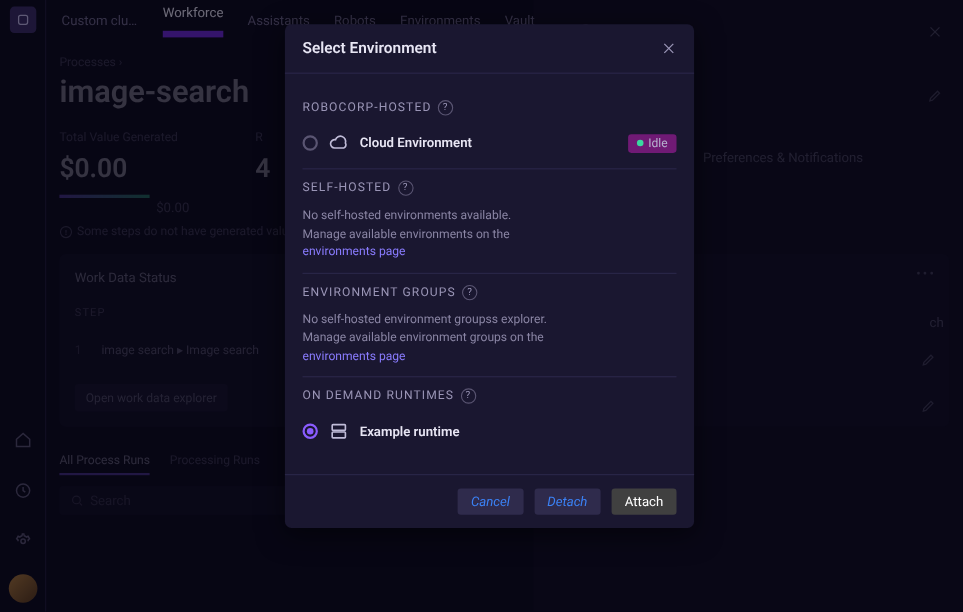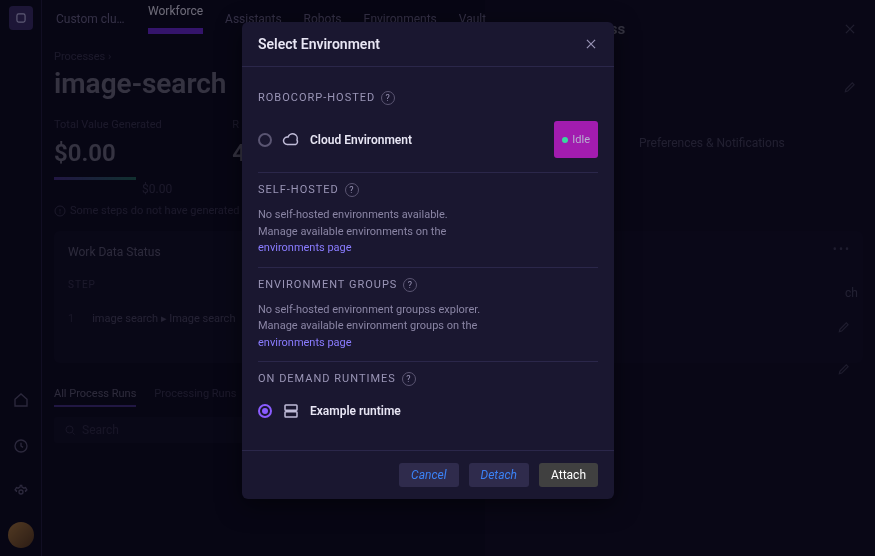--- a/index.html
+++ b/index.html
@@ -38,32 +38,32 @@
     .rp-title { color:#e8e6f4; font-size:15px; font-weight:600; }
     .rp-close { position:absolute; top:22px; right:18px; color:#8a85a4; }
     .rp-edit { position:absolute; top:80px; right:18px; color:#7a7594; }
     .rp-tabs { position:absolute; top:136px; left:154px; color:#8a85a4; font-size:12px; }
     .rp-more { position:absolute; top:242px; right:24px; color:#7a7594; letter-spacing:2px; }
 
     
     .backdrop { position:absolute; inset:0; background:rgba(5,4,16,.55); }
 
     
-    .modal { position:absolute; left:242px; top:22px; width:372px; background:#1a1730; border-radius:6px; box-shadow:0 6px 24px rgba(0,0,0,.5); }
+    .modal { position:absolute; left:259px; top:22px; width:372px; background:#1a1730; border-radius:6px; box-shadow:0 6px 24px rgba(0,0,0,.5); }
     .modal-hd { display:flex; align-items:center; justify-content:space-between; padding:14px 16px; border-bottom:1px solid #2b274a; }
     .modal-title { font-size:14px; color:#e8e6f4; font-weight:600; }
     .modal-body { padding:14px 16px 10px; max-height:410px; }
     .sect { font-size:11px; letter-spacing:1px; color:#9a95b6; margin:10px 0 10px; display:flex; align-items:flex-start; gap:6px; }
     .help-icon { display:inline-flex; width:14px; height:14px; border:1px solid #5a5572; border-radius:50%; align-items:center; justify-content:center; font-size:9px; }
     .envrow { display:flex; align-items:center; gap:10px; padding:6px 0 14px; border-bottom:1px solid #2b274a; margin-bottom:6px; }
     .radio { width:14px; height:14px; border:2px solid #5a5572; border-radius:50%; display:inline-block; position:relative; }
     .radio.checked { border-color:#8a5cff; }
     .radio.checked::after { content:""; position:absolute; inset:2px; border-radius:50%; background:#8a5cff; }
     .envname { color:#e8e6f4; font-size:12px; font-weight:600; }
-    .badge { margin-left:auto; background:#a21caf; color:#b6b2cf; font-size:11px; padding:12px 8px; border-radius:3px; display:flex; align-items:center; gap:4px; }
+    .badge { margin-left:auto; background:#701a75; color:#b6b2cf; font-size:11px; padding:2px 8px; border-radius:3px; display:flex; align-items:center; gap:4px; }
     .badge .dot { width:6px; height:6px; border-radius:50%; background:#3ad8a0; }
     .note { font-size:11px; color:#8a85a4; line-height:1.5; padding-bottom:10px; border-bottom:1px solid #2b274a; margin-bottom:6px; }
     .note a { color:#8a7cff; text-decoration:none; }
     .modal-ft { display:flex; justify-content:flex-end; gap:10px; padding:12px 16px; border-top:1px solid #2b274a; }
     .btn { font-size:12px; padding:5px 12px; border-radius:3px; border:none; cursor:pointer; }
     .btn.ghost { background:#2f2b4c; color:#3b82f6;font-style:italic; }
     .btn.primary { background:#404040; color:#fff; }
     svg { display:block; }
   </style>
 </head>
@@ -125,20 +125,21 @@
         <path d="M12 8v5"></path>
         <circle cx="12" cy="16" r=".5"></circle>
       </svg>
     <span>Some steps do not have generated value d</span>
   </div>
 
   <div class="card">
     <div class="card-title">Work Data Status</div>
     <div class="thstep">STEP</div>
     <div class="steprow"><span style="color:#5a5572;margin-right:18px;">1</span><span>image search ▸ Image search</span></div>
+    <div class="openbtn">Open work data explorer</div>
   </div>
 
   <div class="tabs-row">
     <span class="ptab active">All Process Runs</span>
     <span class="ptab">Processing Runs</span>
   </div>
   <div class="searchbox">
     <svg width="12" height="12" viewBox="0 0 24 24" fill="none" stroke="#5a5572" stroke-width="2">
         <circle cx="11" cy="11" r="7"></circle>
         <path d="m21 21-4-4"></path>

